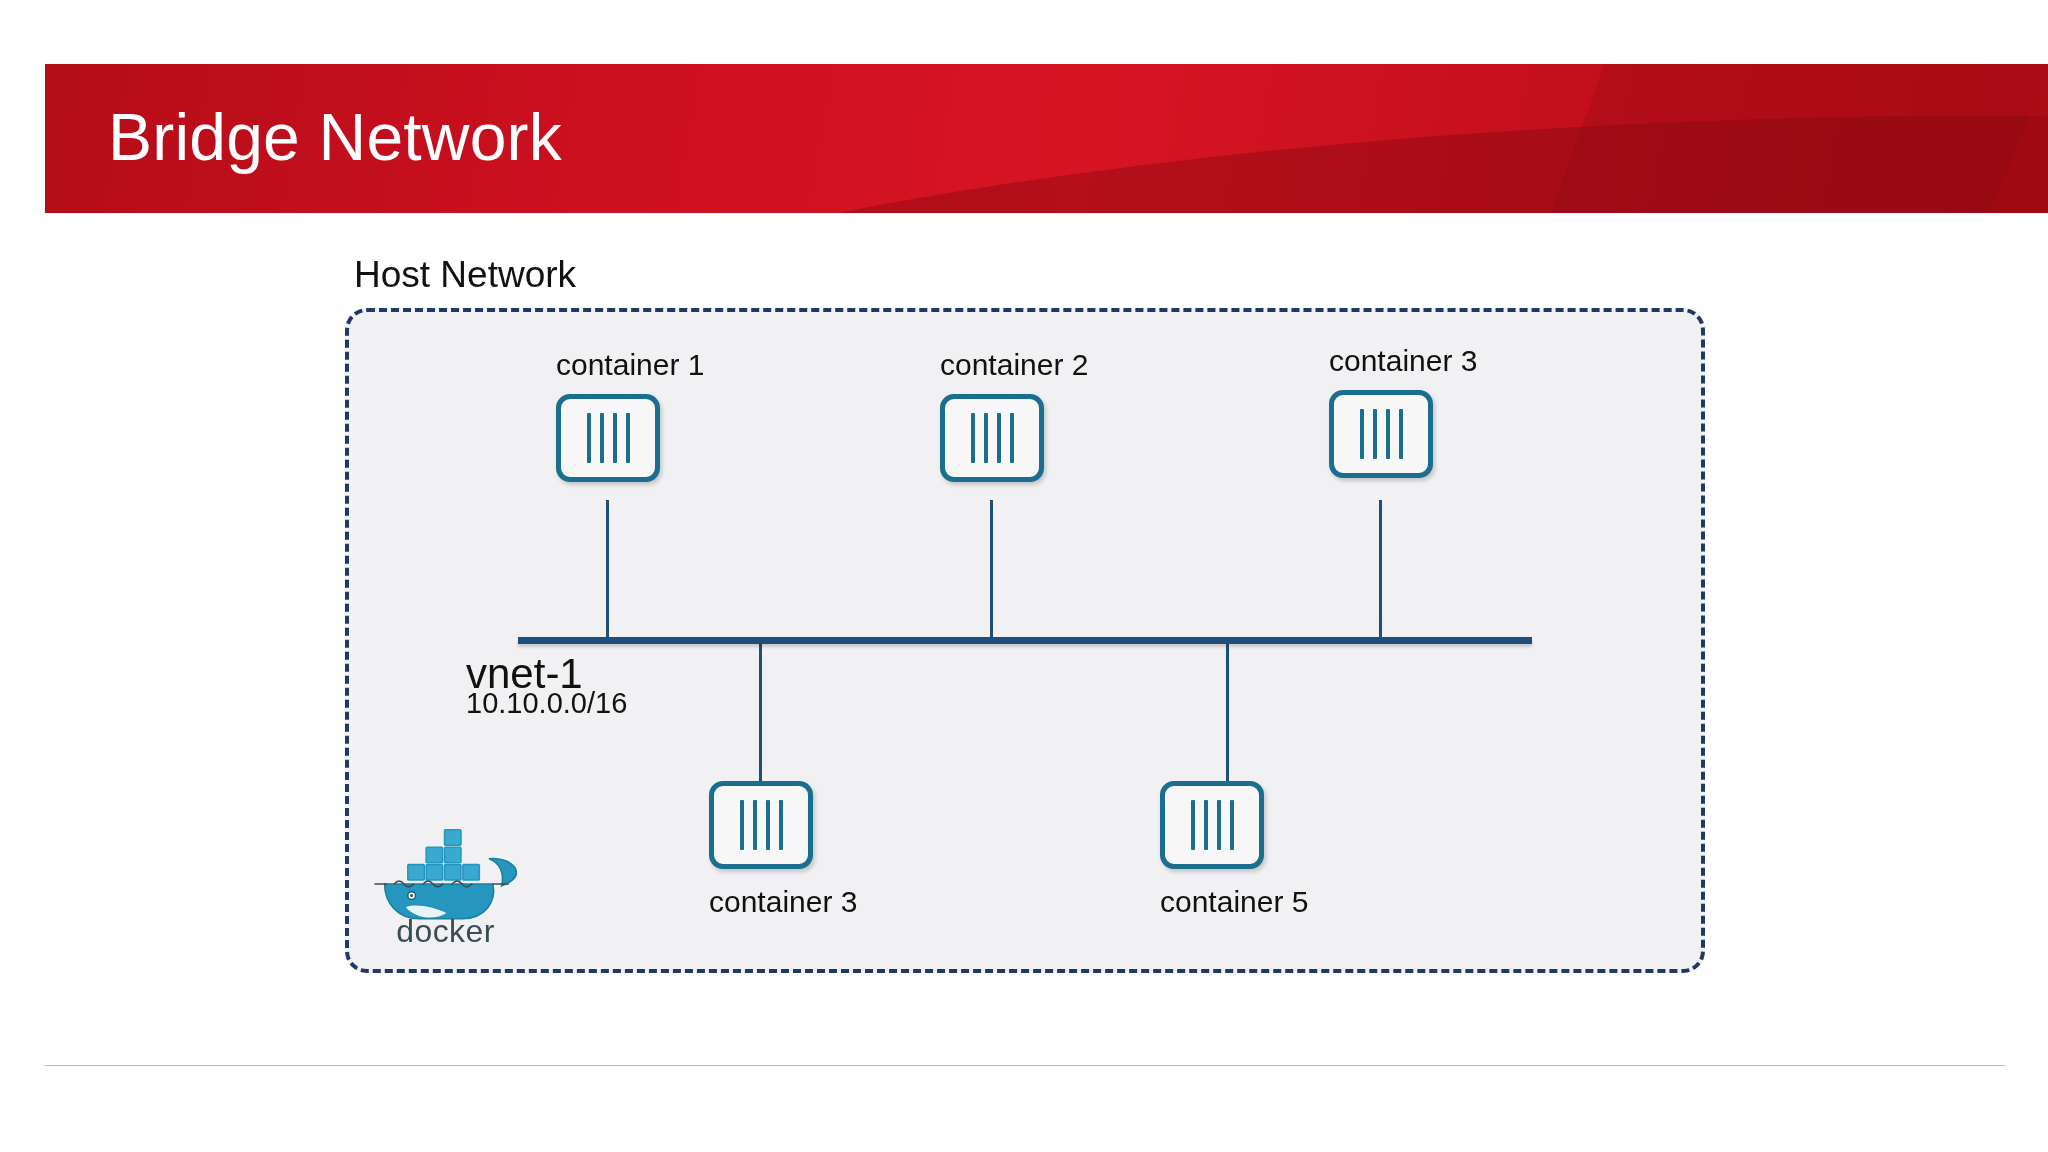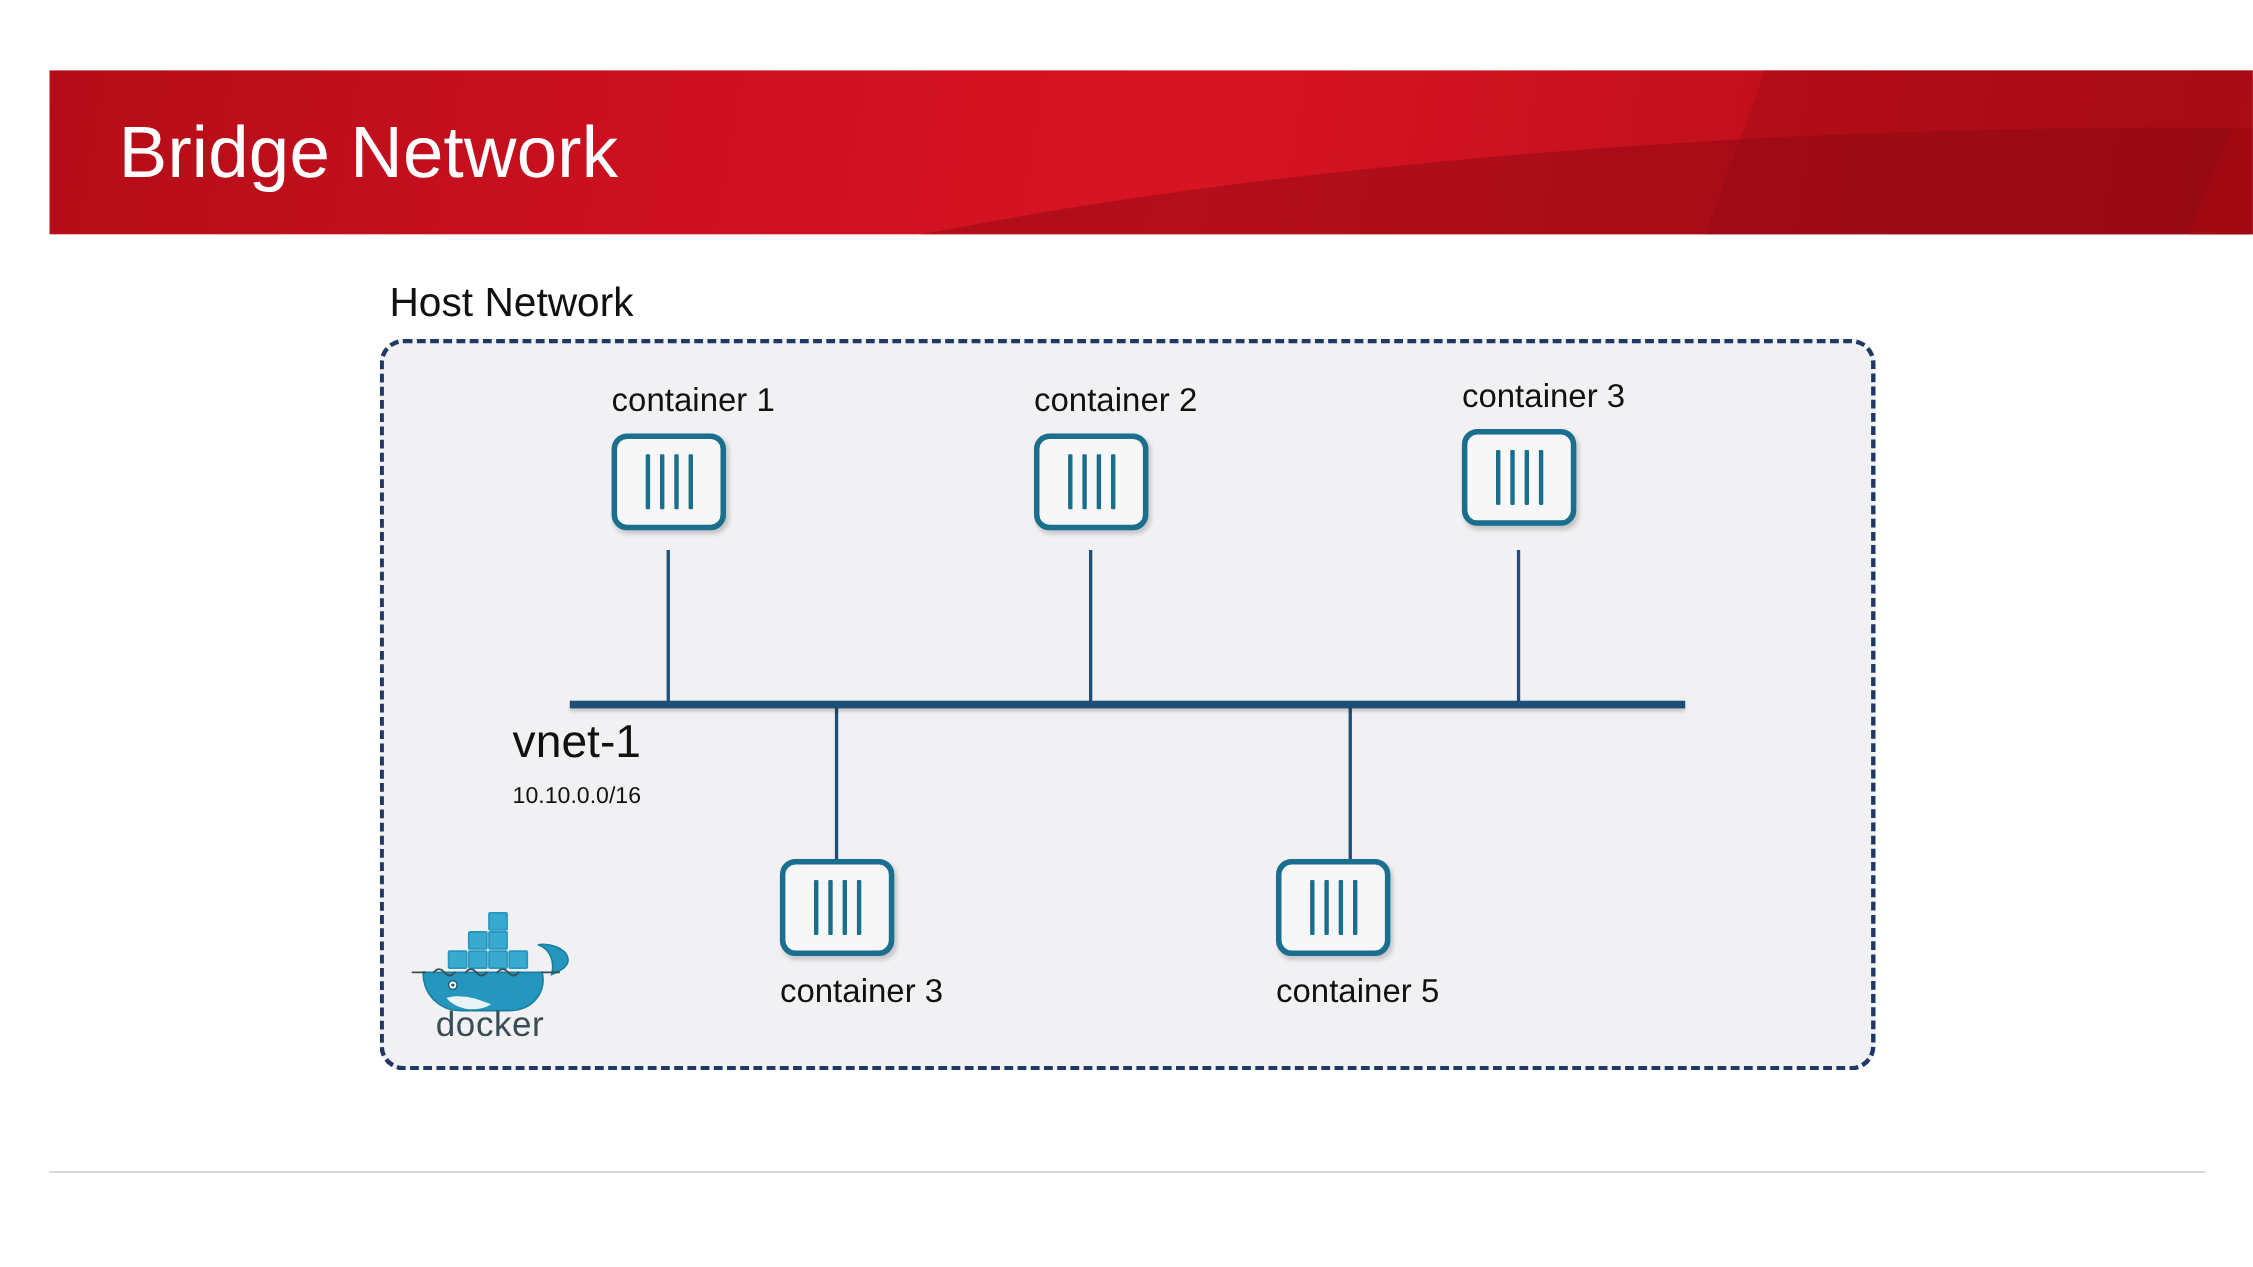--- a/index.html
+++ b/index.html
@@ -150,22 +150,22 @@
     position: absolute;
     left: 466px;
     top: 650px;
     font-size: 42px;
     color: #111111;
     white-space: nowrap;
   }
   #vnet-subnet {
     position: absolute;
     left: 466px;
-    top: 712px;
-    font-size: 21px;
+    top: 687px;
+    font-size: 29px;
     color: #111111;
     white-space: nowrap;
   }
 
   
   #docker-logo {
     position: absolute;
     left: 373px;
     top: 818px;
     width: 145px;

